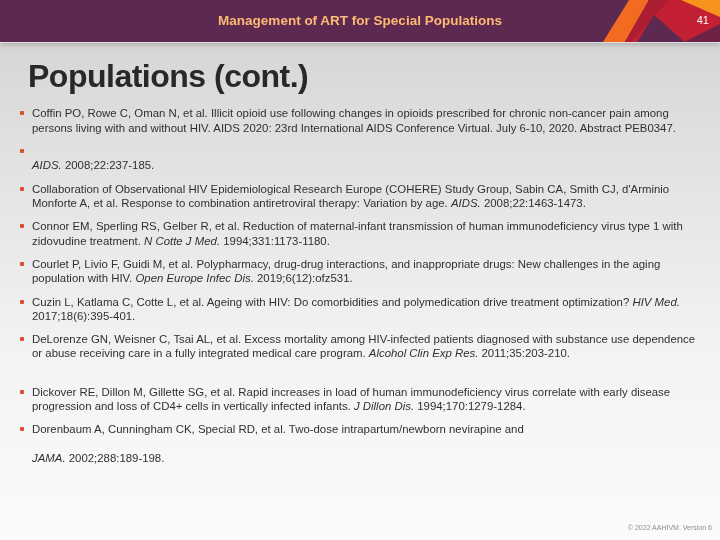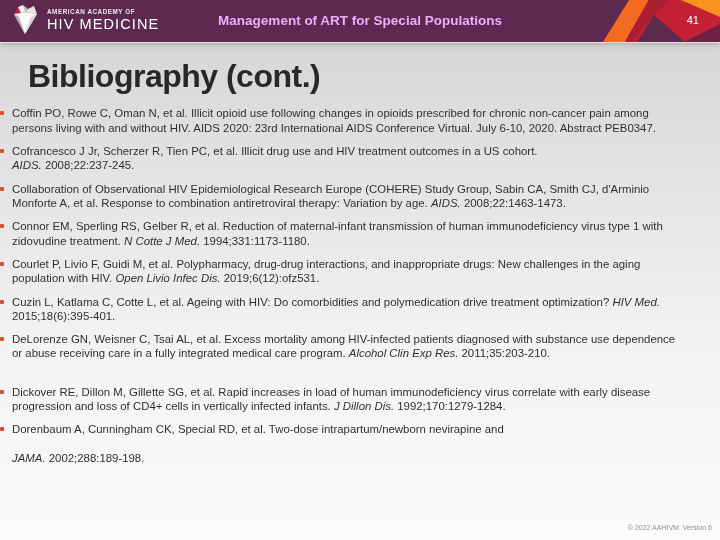--- a/index.html
+++ b/index.html
@@ -28,34 +28,34 @@
     box-shadow:0 1px 0 rgba(255,255,255,.55),0 3px 5px rgba(0,0,0,.18);
     z-index:2;
   }
   .logo{position:absolute;left:13px;top:5px;display:flex;align-items:center;gap:7px;}
   .logo-gem{width:27px;height:30px;display:block;}
   .logo-text{display:flex;flex-direction:column;line-height:1;}
   .logo-line1{font-size:6.3px;font-weight:bold;letter-spacing:.55px;color:#efe8ed;margin-bottom:2px;}
   .logo-line2{font-size:14.5px;font-weight:400;letter-spacing:1.1px;color:#ffffff;}
   .header-title{
     position:absolute;left:0;right:0;top:0;height:42px;line-height:42px;
-    text-align:center;color:#f0abfc;font-size:13.5px;font-weight:bold;
+    text-align:center;color:#fdba74;font-size:13.5px;font-weight:bold;
   }
   .accent{position:absolute;right:0;top:0;width:135px;height:42px;display:block;}
   .page-number{
-    position:absolute;right:21px;top:14px;color:#ffffff;font-size:11px;z-index:3;
+    position:absolute;right:11px;top:14px;color:#ffffff;font-size:11px;z-index:3;
   }
   
   .content{position:absolute;top:44px;left:0;width:720px;}
   h1.page-title{
     margin:13px 0 11px 28px;font-size:32px;line-height:1.2;font-weight:bold;
     letter-spacing:-.5px;color:var(--title-text);
   }
   ul.ref-list{
-    list-style:none;margin:0;padding:0 14px 0 0;width:712px;
+    list-style:none;margin:0;padding:0 14px 0 20px;width:712px;
   }
   ul.ref-list li{
     display:flex;gap:8px;margin-bottom:9px;
     font-size:11.4px;line-height:1.255;color:var(--body-text);
   }
   ul.ref-list li:nth-child(8){margin-top:24px;}
   .bullet{
     flex:none;width:4px;height:4px;margin-top:5px;border-radius:1px;
     background:var(--bullet);
   }
@@ -66,84 +66,69 @@
     position:absolute;right:8px;bottom:9px;font-size:7px;color:var(--footer-text);
   }
 </style>
 </head>
 <body>
 
 <div class="slide">
 
   <header class="topbar">
 
-    <div class="logo">
-      <svg class="logo-gem" viewBox="0 0 27 30" aria-hidden="true">
-        <polygon points="1,9 5,2 8,8" style="fill:var(--accent-red)"></polygon>
-        <polygon points="5,2 10,0 13,7 8,8" style="fill:#f3f0f2"></polygon>
-        <polygon points="10,0 15,4 13,7" style="fill:#c9c0c6"></polygon>
-        <polygon points="13,7 15,4 21,1 24,9" style="fill:#e8e3e6"></polygon>
-        <polygon points="1,9 8,8 13,7 24,9 12,29" style="fill:#fbfafb"></polygon>
-        <polygon points="24,9 18,12 12,29" style="fill:#d5cdd2"></polygon>
-        <polygon points="1,9 6,12 12,29" style="fill:#b5aab1"></polygon>
-      </svg>
-      <div class="logo-text">
-        <span class="logo-line1">AMERICAN ACADEMY OF</span>
-        <span class="logo-line2">HIV MEDICINE</span>
-      </div>
-    </div>
 
     <div class="header-title">Management of ART for Special Populations</div>
 
     <svg class="accent" viewBox="0 0 135 42" preserveAspectRatio="none" aria-hidden="true">
       <polygon points="18,42 44,0 64,0 40,42" style="fill:var(--accent-orange)"></polygon>
       <polygon points="40,42 64,0 135,0 135,42" style="fill:var(--accent-red)"></polygon>
       <polygon points="64,0 84,0 46,42 40,42" style="fill:var(--accent-red-deep)"></polygon>
       <polygon points="52,42 69,15 100,42" style="fill:var(--header-purple)"></polygon>
       <polygon points="96,0 135,0 135,17" style="fill:var(--accent-orange-bright)"></polygon>
       <polygon points="99,42 135,24 135,42" style="fill:var(--accent-maroon)"></polygon>
     </svg>
 
     <div class="page-number">41</div>
   </header>
 
   <main class="content">
-    <h1 class="page-title">Bibliography (cont.)</h1>
+    <h1 class="page-title">Populations (cont.)</h1>
     <ul class="ref-list">
         <li>
           <span class="bullet"></span>
           <span class="ref-text"><span>Coffin PO, Rowe C, Oman N, et al. Illicit opioid use following changes in opioids prescribed for chronic non-cancer pain among persons living with and without HIV. AIDS 2020: 23rd International AIDS Conference Virtual. July 6-10, 2020. Abstract PEB0347.</span></span>
         </li>
         <li>
           <span class="bullet"></span>
-          <span class="ref-text"><span>Cofrancesco J Jr, Scherzer R, Tien PC, et al. Illicit drug use and HIV treatment outcomes in a US cohort.</span><br><em>AIDS.</em><span> 2008;22:237-245.</span></span>
+          <span class="ref-text"><br><em>AIDS.</em><span> 2008;22:237-185.</span></span>
         </li>
         <li>
           <span class="bullet"></span>
           <span class="ref-text"><span>Collaboration of Observational HIV Epidemiological Research Europe (COHERE) Study Group, Sabin CA, Smith CJ, d'Arminio Monforte A, et al. Response to combination antiretroviral therapy: Variation by age. </span><em>AIDS.</em><span> 2008;22:1463-1473.</span></span>
         </li>
         <li>
           <span class="bullet"></span>
           <span class="ref-text"><span>Connor EM, Sperling RS, Gelber R, et al. Reduction of maternal-infant transmission of human immunodeficiency virus type 1 with zidovudine treatment. </span><em>N Cotte J Med.</em><span> 1994;331:1173-1180.</span></span>
         </li>
         <li>
           <span class="bullet"></span>
-          <span class="ref-text"><span>Courlet P, Livio F, Guidi M, et al. Polypharmacy, drug-drug interactions, and inappropriate drugs: New challenges in the aging population with HIV. </span><em>Open Livio Infec Dis.</em><span> 2019;6(12):ofz531.</span></span>
+          <span class="ref-text"><span>Courlet P, Livio F, Guidi M, et al. Polypharmacy, drug-drug interactions, and inappropriate drugs: New challenges in the aging population with HIV. </span><em>Open Europe Infec Dis.</em><span> 2019;6(12):ofz531.</span></span>
         </li>
         <li>
           <span class="bullet"></span>
-          <span class="ref-text"><span>Cuzin L, Katlama C, Cotte L, et al. Ageing with HIV: Do comorbidities and polymedication drive treatment optimization? </span><em>HIV Med.</em><span> 2015;18(6):395-401.</span></span>
+          <span class="ref-text"><span>Cuzin L, Katlama C, Cotte L, et al. Ageing with HIV: Do comorbidities and polymedication drive treatment optimization? </span><em>HIV Med.</em><span> 2017;18(6):395-401.</span></span>
         </li>
         <li>
           <span class="bullet"></span>
           <span class="ref-text"><span>DeLorenze GN, Weisner C, Tsai AL, et al. Excess mortality among HIV-infected patients diagnosed with substance use dependence or abuse receiving care in a fully integrated medical care program. </span><em>Alcohol Clin Exp Res.</em><span> 2011;35:203-210.</span></span>
         </li>
         <li>
           <span class="bullet"></span>
-          <span class="ref-text"><span>Dickover RE, Dillon M, Gillette SG, et al. Rapid increases in load of human immunodeficiency virus correlate with early disease progression and loss of CD4+ cells in vertically infected infants. </span><em>J Dillon Dis.</em><span> 1992;170:1279-1284.</span></span>
+          <span class="ref-text"><span>Dickover RE, Dillon M, Gillette SG, et al. Rapid increases in load of human immunodeficiency virus correlate with early disease progression and loss of CD4+ cells in vertically infected infants. </span><em>J Dillon Dis.</em><span> 1994;170:1279-1284.</span></span>
         </li>
         <li>
           <span class="bullet"></span>
           <span class="ref-text"><span>Dorenbaum A, Cunningham CK, Special RD, et al. Two-dose intrapartum/newborn nevirapine and</span><br><br><em>JAMA.</em><span> 2002;288:189-198.</span></span>
         </li>
       </ul>
   </main>
 
   <div class="footer">© 2022 AAHIVM. Version 6</div>
 

